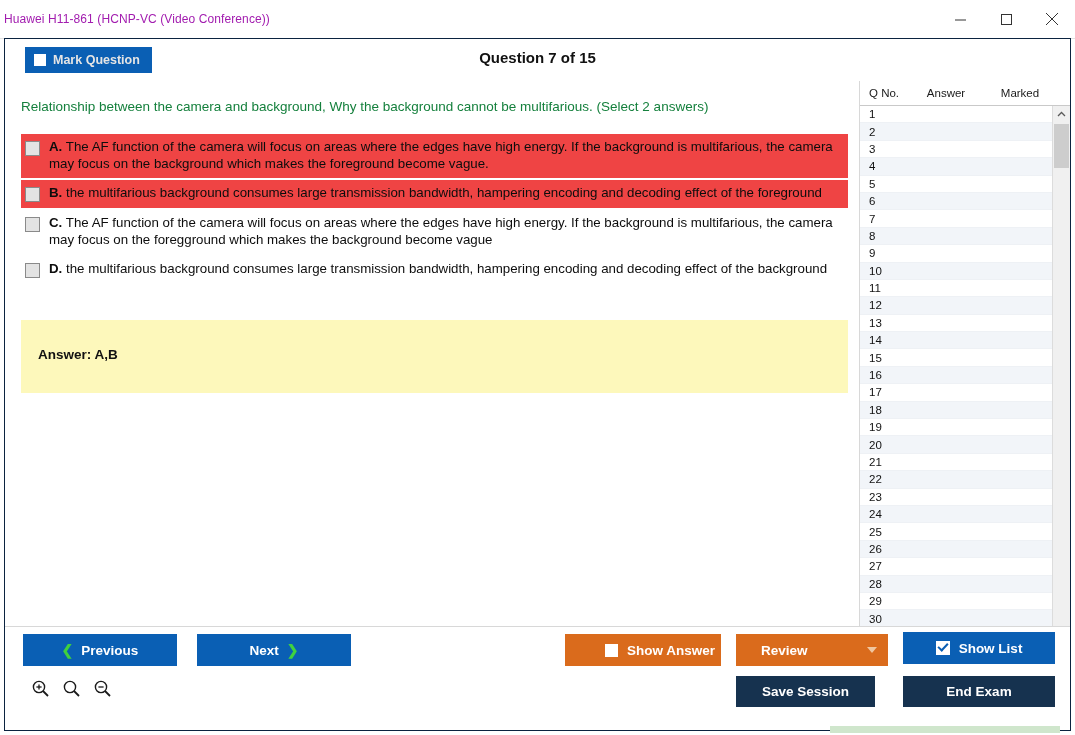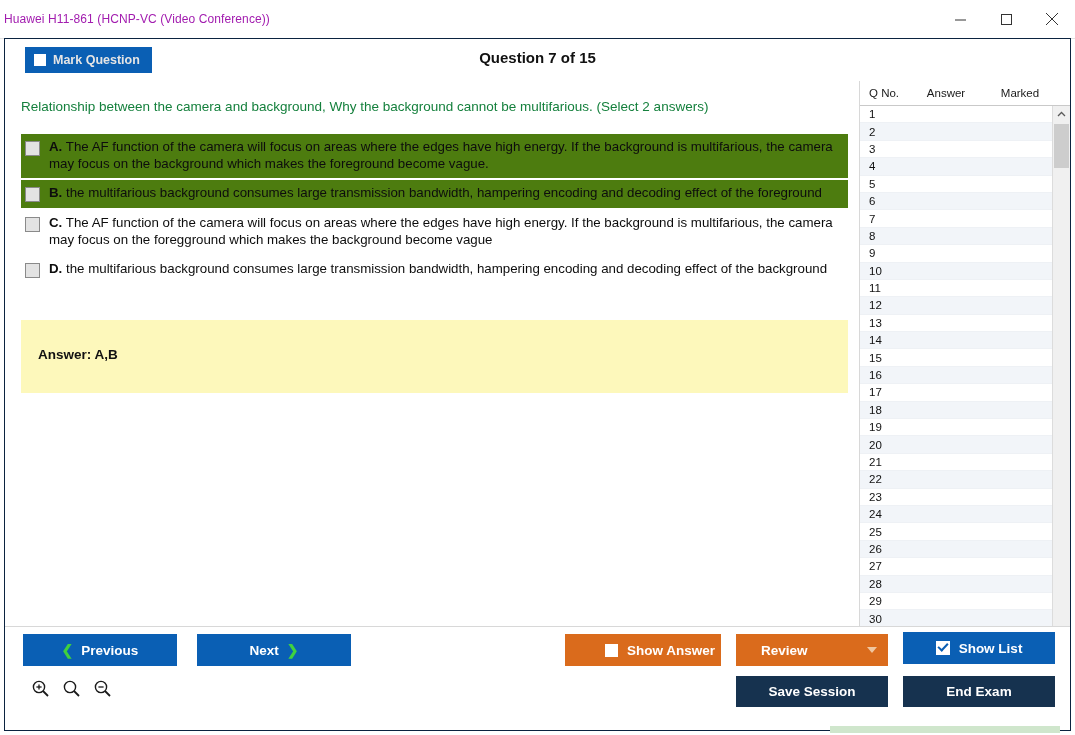--- a/index.html
+++ b/index.html
@@ -136,21 +136,21 @@
     width: 827px;
   }
   .option {
     display: flex;
     align-items: flex-start;
     padding: 5px 4px 6px 4px;
     box-sizing: border-box;
     margin-bottom: 2px;
     min-height: 28px;
   }
-  .option.correct { background: #4d7c0f; }
+  .option.correct { background: #ef4444; }
   .option .cb {
     width: 15px;
     height: 15px;
     min-width: 15px;
     border: 1px solid #8a8a8a;
     background: #e3e3e3;
     margin-top: 2px;
     margin-right: 9px;
     box-sizing: border-box;
     cursor: pointer;
@@ -275,21 +275,21 @@
   }
   .btn-blue { background: #0a5fb4; }
   .btn-orange { background: #da6b1c; padding-left: 40px; }
   .btn-dark { background: #16324f; }
 
   .btn-prev { left: 18px; top: 7px; width: 154px; height: 32px; gap: 8px; }
   .btn-next { left: 192px; top: 7px; width: 154px; height: 32px; gap: 8px; }
   .btn-showanswer { left: 560px; top: 7px; width: 156px; height: 32px; gap: 9px; }
   .btn-review { left: 731px; top: 7px; width: 152px; height: 32px; justify-content: flex-start; padding-left: 25px; }
   .btn-showlist { left: 898px; top: 5px; width: 152px; height: 32px; gap: 9px; }
-  .btn-save { left: 731px; top: 49px; width: 152px; height: 31px; }
+  .btn-save { left: 731px; top: 49px; width: 139px; height: 31px; }
   .btn-end { left: 898px; top: 49px; width: 152px; height: 31px; }
 
   .chev-green { color: #3fd13f; font-size: 14px; font-weight: bold; }
   .wbox { width: 13px; height: 13px; background: #ffffff; display: inline-block; }
   .cbox-checked {
     width: 14px; height: 14px; background: #ffffff; display: inline-block;
     position: relative;
   }
   .cbox-checked:after {
     content: "";

